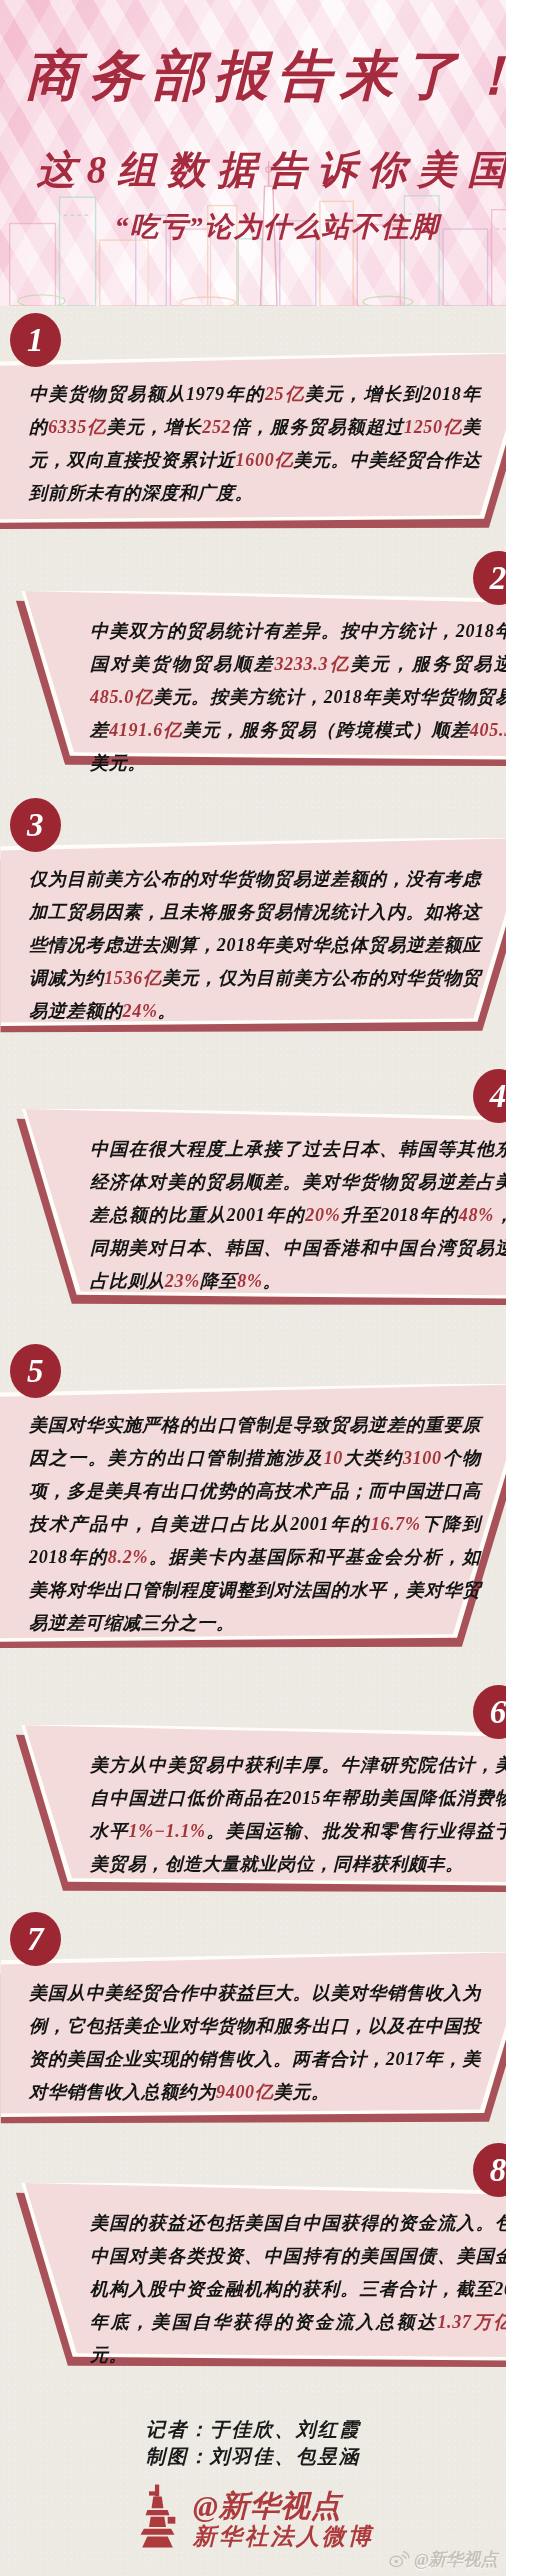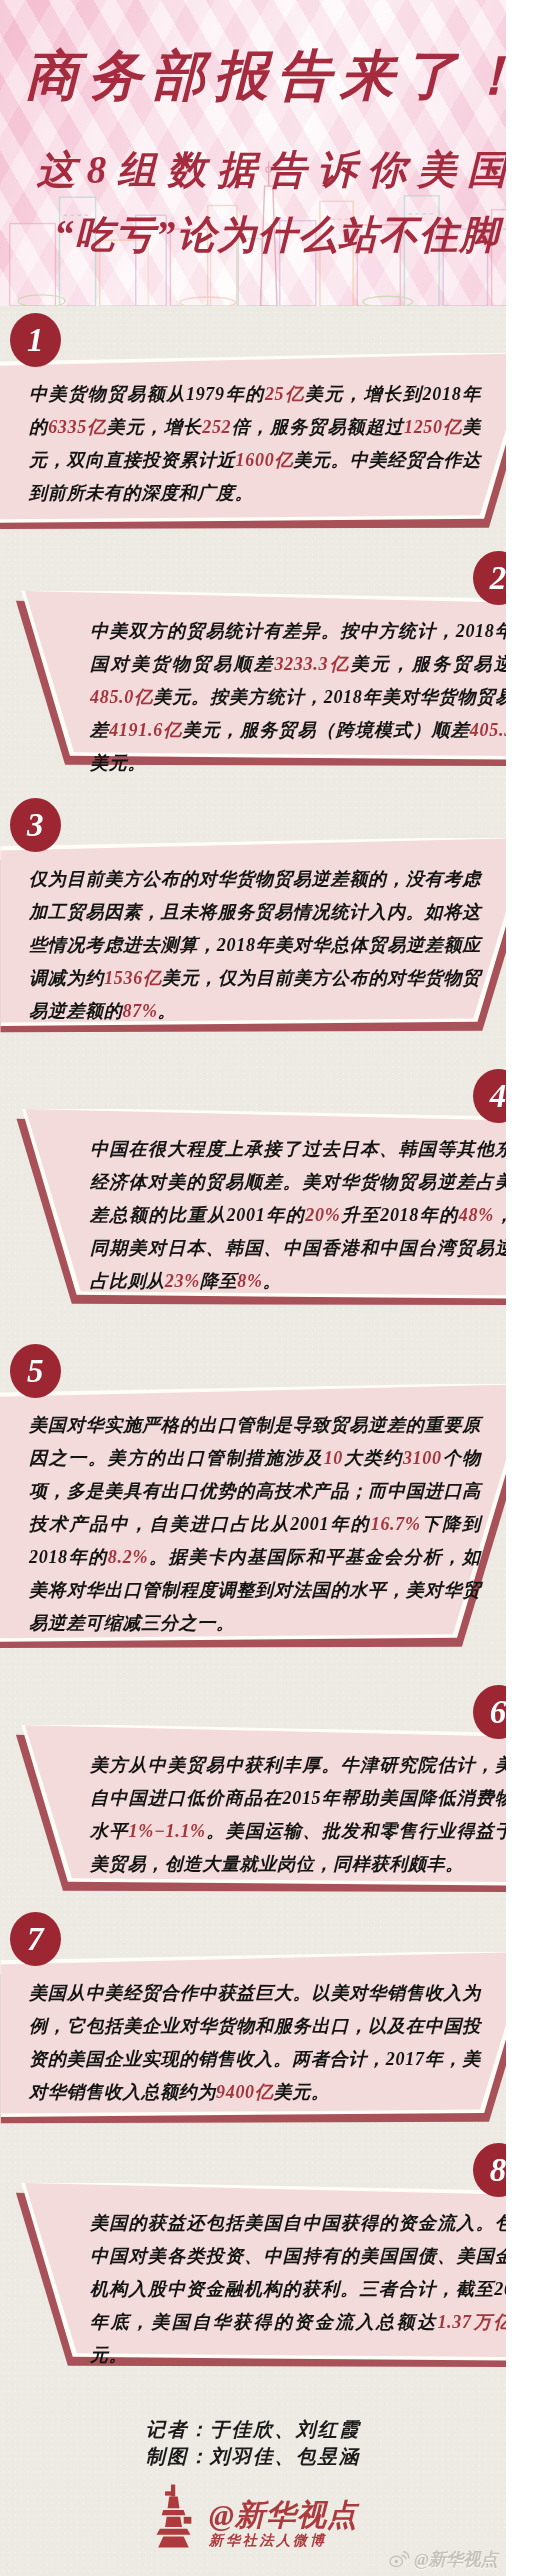--- a/index.html
+++ b/index.html
@@ -14,21 +14,21 @@
   
   .header{position:relative;width:554px;height:306px;overflow:hidden;
           background:
             repeating-linear-gradient(60deg, rgba(255,255,255,.35) 0 19.4px, rgba(243,185,205,.22) 19.4px 39px),
             repeating-linear-gradient(-60deg, rgba(255,255,255,.30) 0 23.5px, rgba(244,196,214,.20) 23.5px 47px),
             linear-gradient(115deg,#f3b9cd 0%,#fbe6ee 30%,#fdf7f8 52%,#f9dde8 74%,#f4c3d4 100%);}
   .skyline{position:absolute;left:0;bottom:0;width:554px;height:149px;opacity:.62;}
   .title{position:absolute;left:0;width:100%;text-align:center;font-weight:900;white-space:nowrap;}
   .title-1{top:40px;font-size:54px;letter-spacing:9px;}
   .title-2{top:143px;font-size:39px;letter-spacing:11px;}
-  .title-3{top:208px;font-size:39px;letter-spacing:1.4px;}
+  .title-3{top:208px;font-size:28px;letter-spacing:1.4px;}
   
   .main{overflow:hidden;}
   .card{position:relative;width:554px;}
   .card-bg{position:absolute;left:0;top:0;}
   .badge{position:absolute;top:-40px;width:51px;height:54px;border-radius:50%;
          display:flex;align-items:center;justify-content:center;
          color:#fff;font-size:33px;font-weight:700;z-index:2;}
   .card.left  .badge{left:9.7px;}
   .card.right .badge{right:30.5px;}
   .card-text{position:relative;z-index:1;margin:0;font-size:18px;font-weight:700;
@@ -45,21 +45,21 @@
   .c7{height:174px;margin-top:57px;}
   .c8{height:187px;margin-top:57px;}
   
   .footer{position:relative;height:205px;text-align:center;}
   .credit{font-size:19.4px;font-weight:700;letter-spacing:2.1px;color:#1a1a1a;}
   .credit.reporter{padding-top:46px;}
   .credit.designer{}
   .logo-row{margin-top:14px;display:flex;justify-content:center;align-items:flex-end;gap:9.7px;}
   .logo-text{text-align:left;line-height:1;}
   .logo-handle{font-size:30px;font-weight:900;letter-spacing:0.7px;}
-  .logo-subtitle{font-size:14px;font-weight:700;letter-spacing:2.8px;margin-top:4.2px;}
+  .logo-subtitle{font-size:23px;font-weight:700;letter-spacing:2.8px;margin-top:4.2px;}
   .watermark{position:absolute;right:8.3px;bottom:4.2px;display:flex;align-items:center;gap:4.2px;
              font-size:17.3px;font-weight:700;color:#c7c2b9;
              text-shadow:0 0.7px 0.7px rgba(255,255,255,.95);}
 </style>
 </head>
 <body>
 
 <div class="page">
 
   <div class="header">
@@ -115,21 +115,21 @@
       <p class="card-text"><span>中美双方的贸易统计有差异。按中方统计，2018年中国对美货物贸易顺差</span><span class="hl" style="color: rgb(164, 53, 61);">3233.3亿</span><span>美元，服务贸易逆差</span><span class="hl" style="color: rgb(164, 53, 61);">485.0亿</span><span>美元。按美方统计，2018年美对华货物贸易逆差</span><span class="hl" style="color: rgb(164, 53, 61);">4191.6亿</span><span>美元，服务贸易（跨境模式）顺差</span><span class="hl" style="color: rgb(164, 53, 61);">405.3亿</span><span>美元。</span></p>
     </section>
 
     <section class="card left c3">
         <svg class="card-bg" width="554" height="197" viewBox="0 0 800 285" aria-hidden="true">
           <polygon points="0,32 777,14 697,279 0,281" fill="#a85158"></polygon>
           <polygon points="0,12 770,-3 690,266 0,272" fill="#fffdf8"></polygon>
           <polygon points="0,18 764,0 684,261 0,267" fill="#f2dbda"></polygon>
         </svg>
       <span class="badge" style="background: rgb(156, 39, 51);">3</span>
-      <p class="card-text"><span>仅为目前美方公布的对华货物贸易逆差额的，没有考虑加工贸易因素，且未将服务贸易情况统计入内。如将这些情况考虑进去测算，2018年美对华总体贸易逆差额应调减为约</span><span class="hl" style="color: rgb(164, 53, 61);">1536亿</span><span>美元，仅为目前美方公布的对华货物贸易逆差额的</span><span class="hl" style="color: rgb(164, 53, 61);">87%</span><span>。</span></p>
+      <p class="card-text"><span>仅为目前美方公布的对华货物贸易逆差额的，没有考虑加工贸易因素，且未将服务贸易情况统计入内。如将这些情况考虑进去测算，2018年美对华总体贸易逆差额应调减为约</span><span class="hl" style="color: rgb(164, 53, 61);">1536亿</span><span>美元，仅为目前美方公布的对华货物贸易逆差额的</span><span class="hl" style="color: rgb(164, 53, 61);">24%</span><span>。</span></p>
     </section>
 
     <section class="card right c4">
         <svg class="card-bg" width="554" height="199" viewBox="0 0 800 288" aria-hidden="true">
           <polygon points="797,32 23,14 103,282 797,284" fill="#a85158"></polygon>
           <polygon points="797,12 30,-3 110,269 797,275" fill="#fffdf8"></polygon>
           <polygon points="797,18 36,0 116,264 797,270" fill="#f2dbda"></polygon>
         </svg>
       <span class="badge" style="background: rgb(156, 39, 51);">4</span>
       <p class="card-text"><span>中国在很大程度上承接了过去日本、韩国等其他东亚经济体对美的贸易顺差。美对华货物贸易逆差占美逆差总额的比重从2001年的</span><span class="hl" style="color: rgb(164, 53, 61);">20%</span><span>升至2018年的</span><span class="hl" style="color: rgb(164, 53, 61);">48%</span><span>，但同期美对日本、韩国、中国香港和中国台湾贸易逆差占比则从</span><span class="hl" style="color: rgb(164, 53, 61);">23%</span><span>降至</span><span class="hl" style="color: rgb(164, 53, 61);">8%</span><span>。</span></p>

